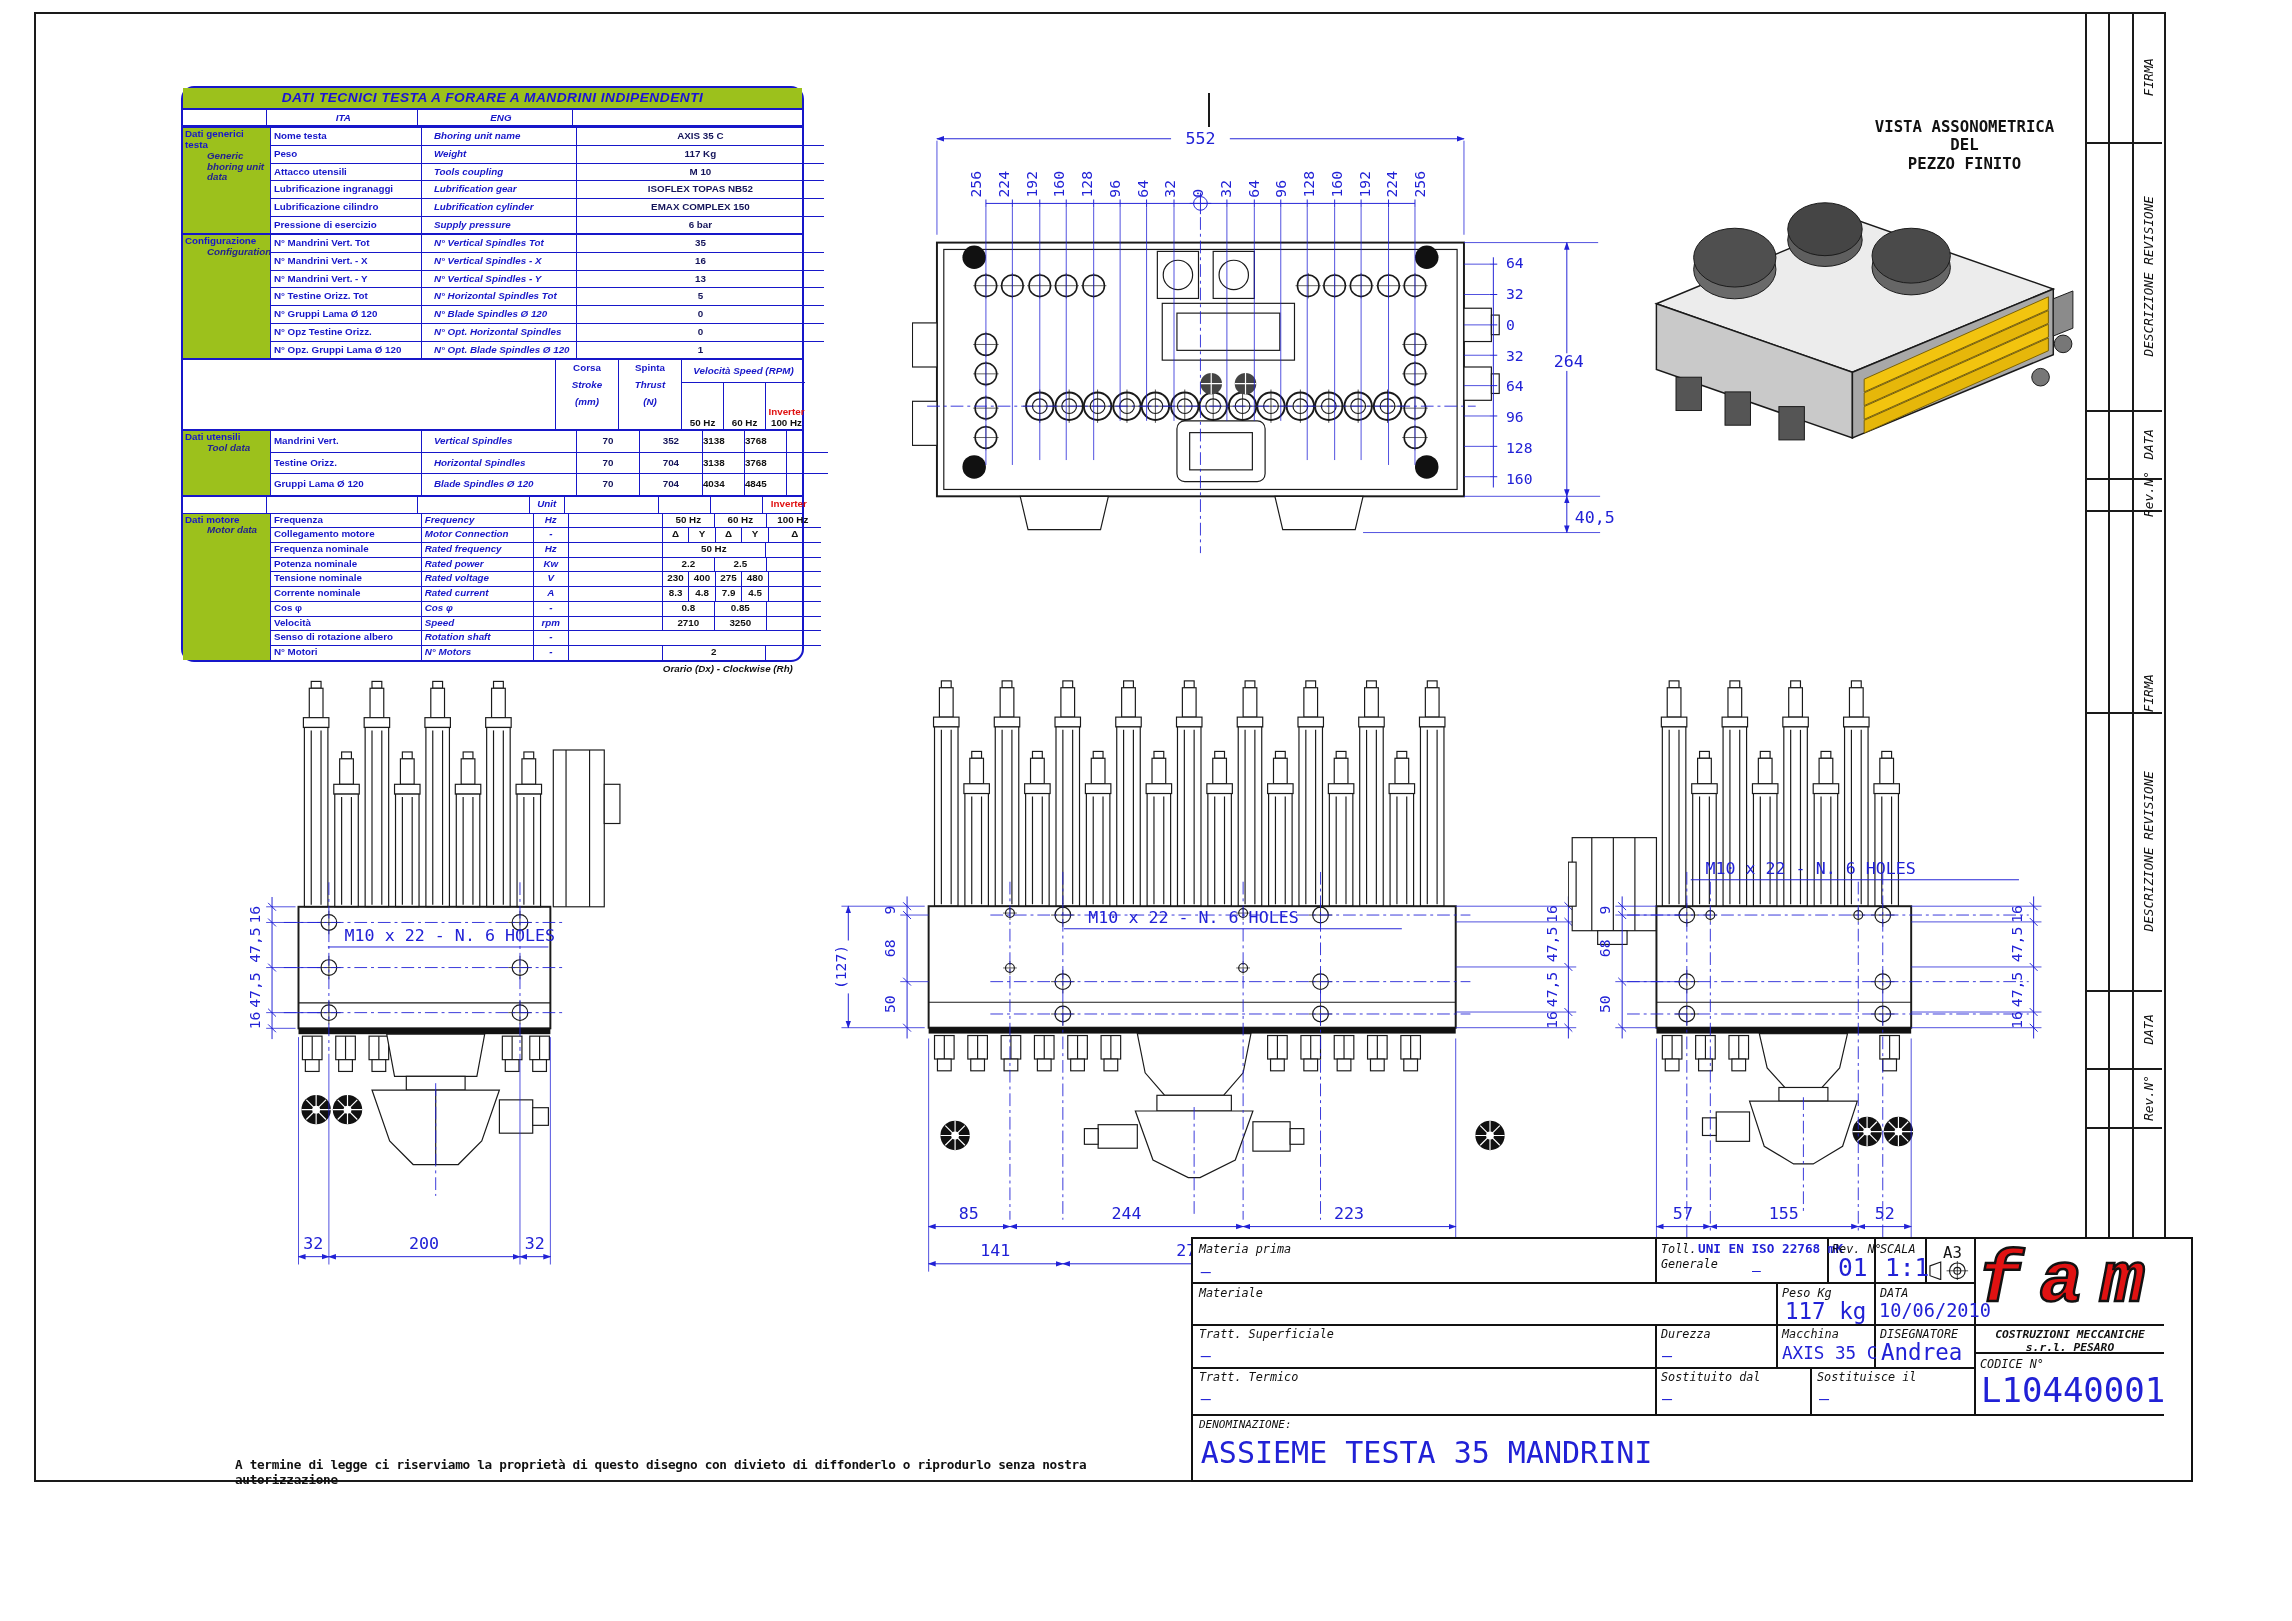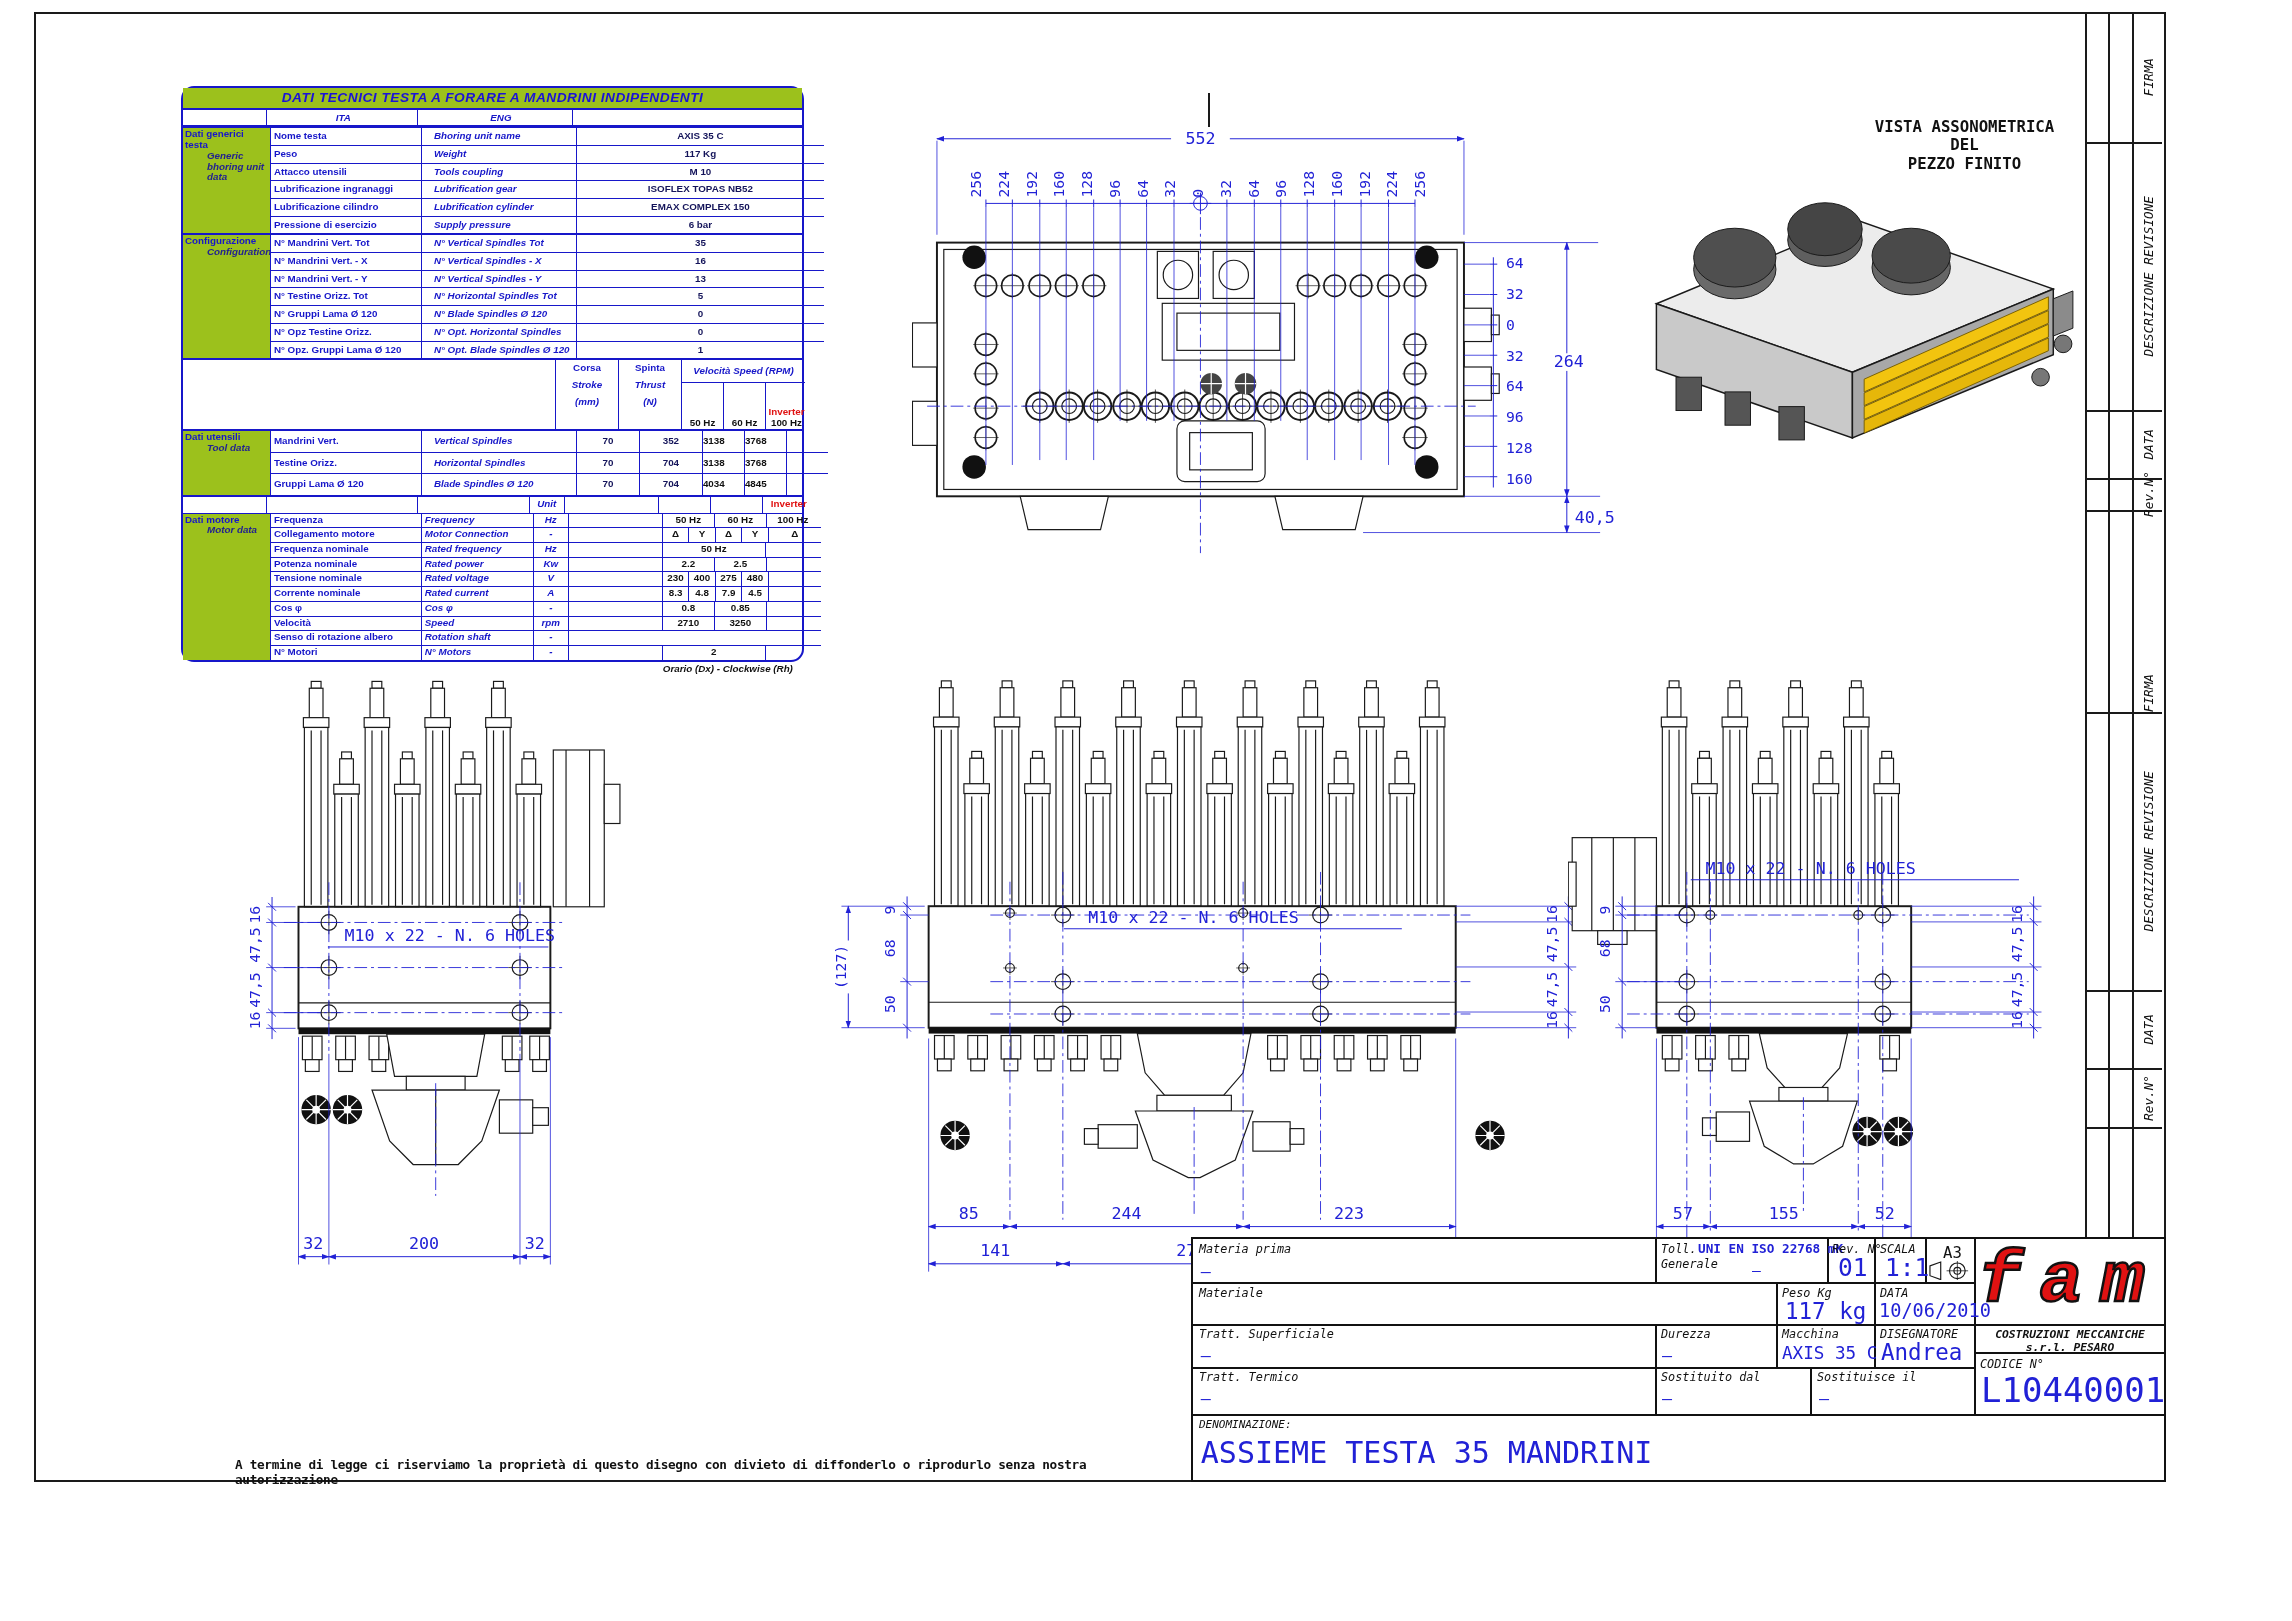--- a/index.html
+++ b/index.html
@@ -856,21 +856,21 @@
         <line x1="90" y1="650" x2="121" y2="650" class="bl" marker-start="url(#ar)" marker-end="url(#ar)"></line>
         <line x1="121" y1="650" x2="321" y2="650" class="bl" marker-start="url(#ar)" marker-end="url(#ar)"></line>
         <line x1="321" y1="650" x2="350" y2="650" class="bl" marker-start="url(#ar)" marker-end="url(#ar)"></line>
         <text x="105" y="642" text-anchor="middle" class="dt17">32</text>
         <text x="221" y="642" text-anchor="middle" class="dt17">200</text>
         <text x="336" y="642" text-anchor="middle" class="dt17">32</text>
       </g>
     </svg>
   </div>
 
-  <div id="tblock" class="abs" style="left:1191px;top:1237px;width:971px;height:241px;">
+  <div id="tblock" class="abs" style="left:1191px;top:1237px;width:971px;height:241px;padding-left:27px;">
     <div class="tbl-line" style="left:0;top:43px;width:781px;height:2px;"></div>
     <div class="tbl-line" style="left:0;top:85px;width:971px;height:2px;"></div>
     <div class="tbl-line" style="left:0;top:128px;width:781px;height:2px;"></div>
     <div class="tbl-line" style="left:781px;top:113px;width:190px;height:2px;"></div>
     <div class="tbl-line" style="left:0;top:175px;width:971px;height:2px;"></div>
     <div class="tbl-line" style="left:462px;top:0;width:2px;height:43px;"></div>
     <div class="tbl-line" style="left:462px;top:85px;width:2px;height:90px;"></div>
     <div class="tbl-line" style="left:583px;top:43px;width:2px;height:85px;"></div>
     <div class="tbl-line" style="left:634px;top:0;width:2px;height:43px;"></div>
     <div class="tbl-line" style="left:681px;top:0;width:2px;height:128px;"></div>

